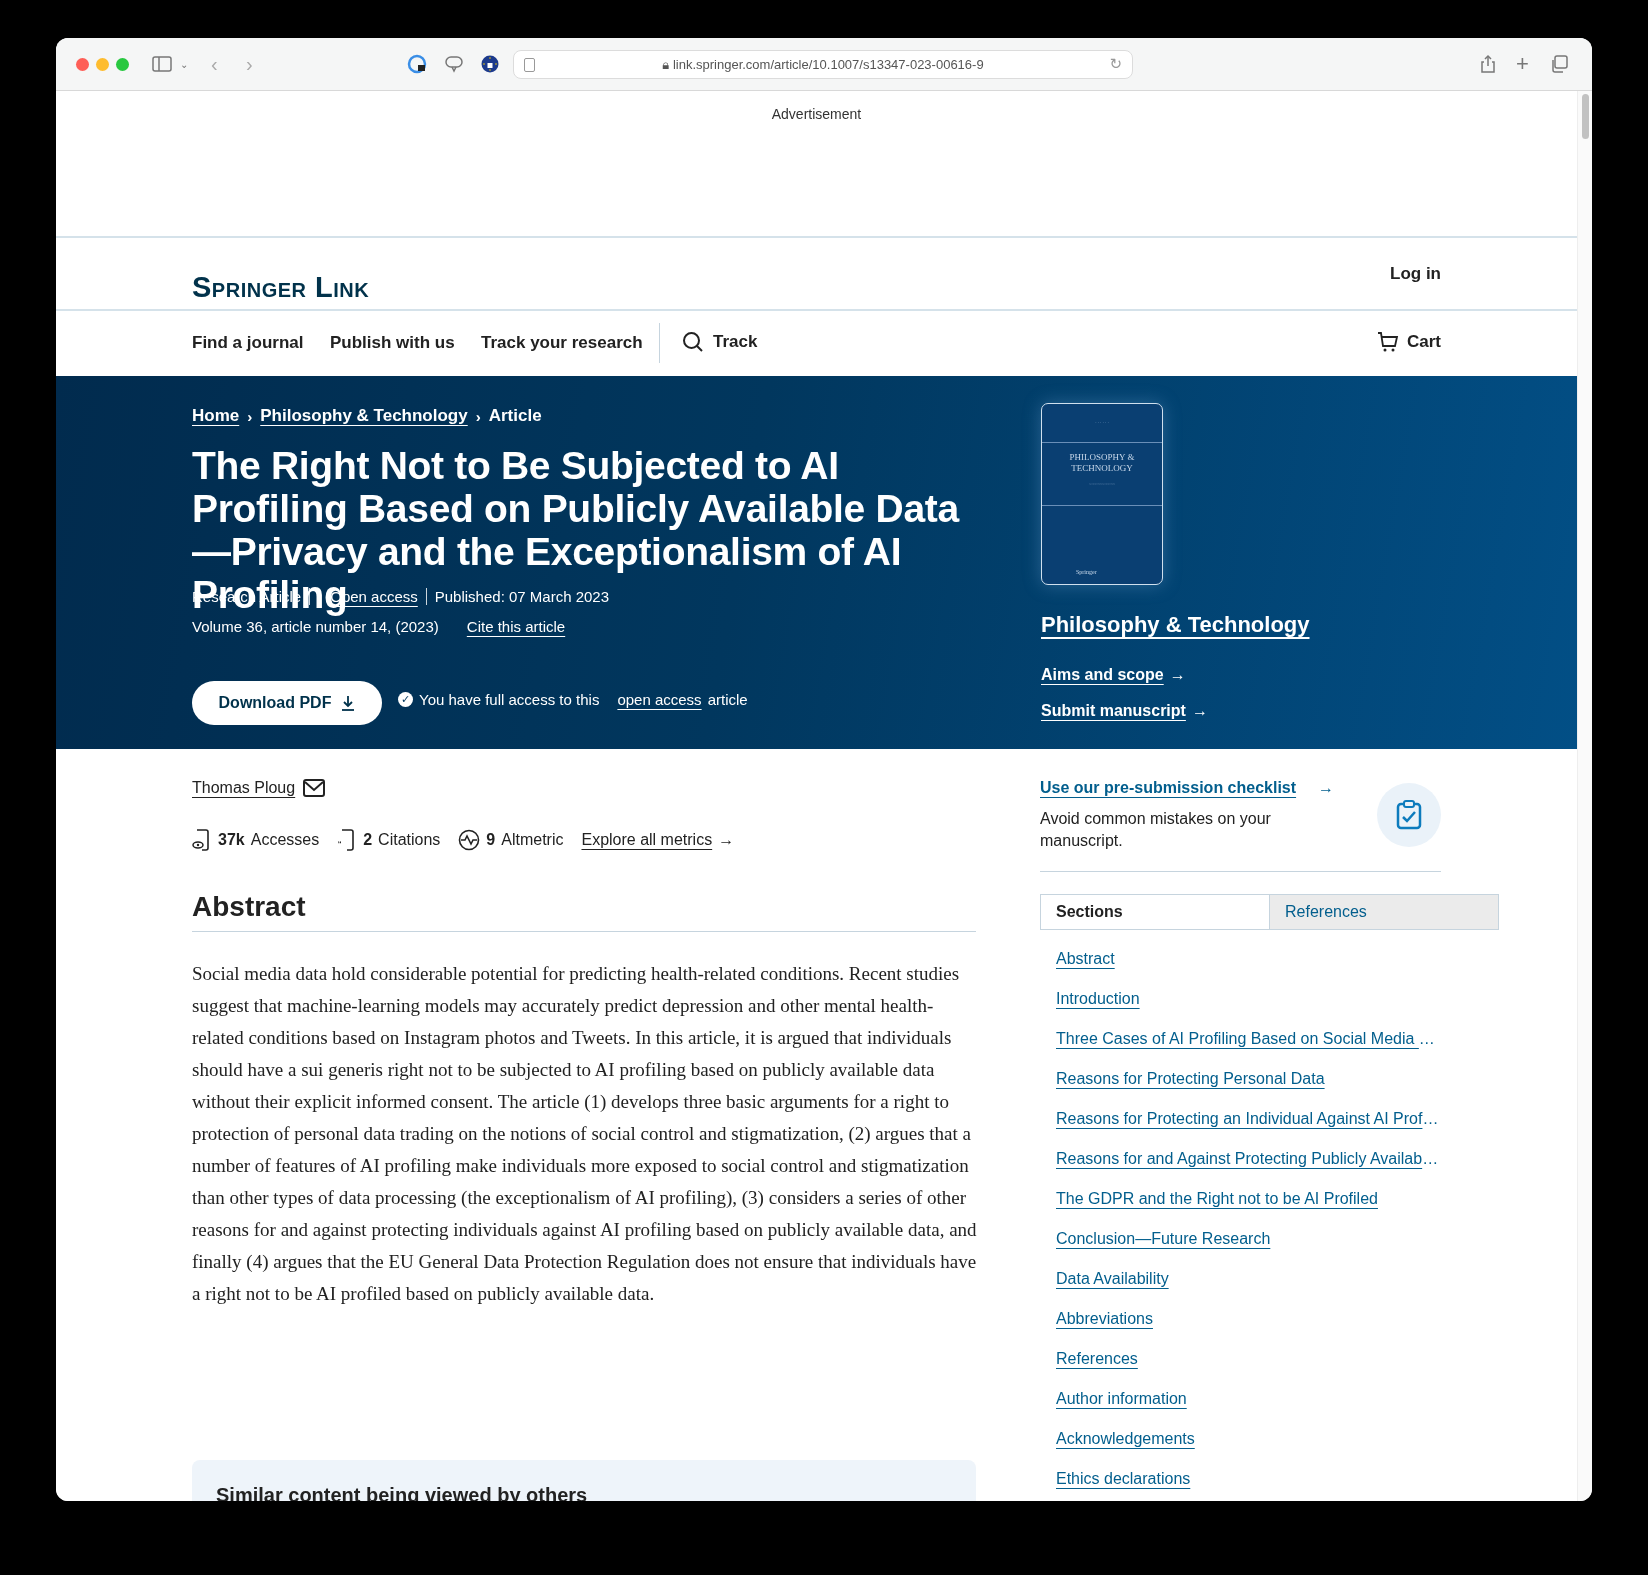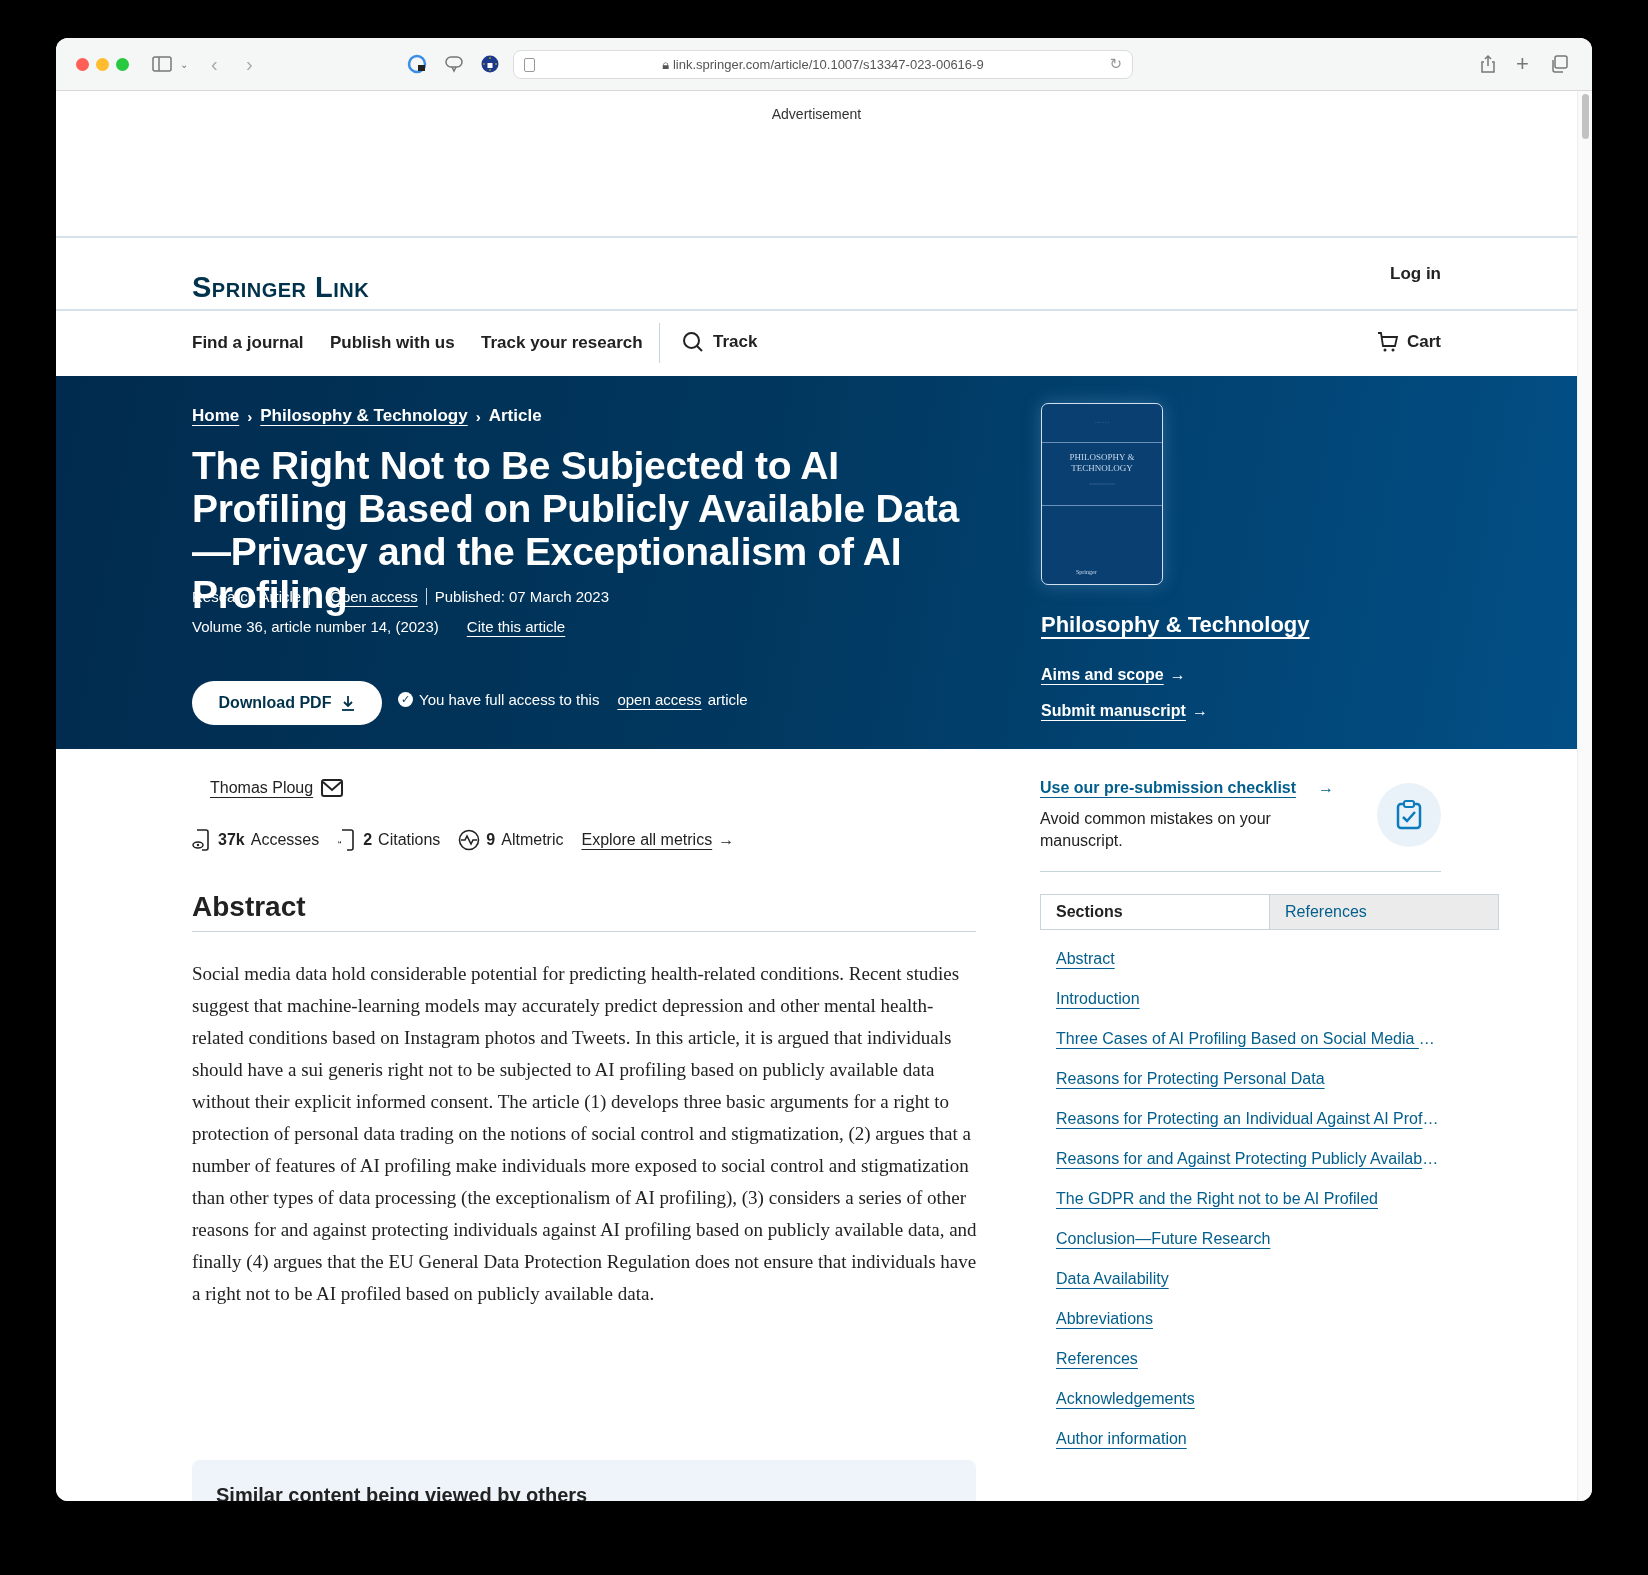--- a/index.html
+++ b/index.html
@@ -56,21 +56,21 @@
   .cover-line { position: absolute; left: 0; right: 0; height: 1px; background: #6a8fb8; }
   .cover-small { position: absolute; left: 0; right: 0; top: 16px; text-align: center; font-size: 4px; color: #9db7d4; }
   .cover-title { position: absolute; left: 0; right: 0; top: 48px; text-align: center; font-family: "Liberation Serif", serif; font-size: 9px; color: #c8d8ea; line-height: 11px; }
   .cover-sub { position: absolute; left: 0; right: 0; top: 78px; text-align: center; font-family: "Liberation Serif", serif; font-size: 4px; font-style: italic; color: #9db7d4; }
   .cover-pub { position: absolute; left: 34px; top: 165px; font-family: "Liberation Serif", serif; font-size: 6px; color: #c8d8ea; }
   .journal-name { position: absolute; left: 985px; top: 236px; font-size: 22px; font-weight: bold; color: #fff; text-decoration: underline; text-underline-offset: 5px; }
   .j-link { position: absolute; left: 985px; font-size: 16px; font-weight: bold; color: #fff; display: flex; gap: 6px; align-items: center; }
   .j-link span:first-child { text-decoration: underline; text-underline-offset: 4px; }
 
   
-  .author { position: absolute; left: 136px; top: 688px; display: flex; align-items: center; gap: 8px; font-size: 16px; color: #222; margin-left: 18px; }
+  .author { position: absolute; left: 136px; top: 688px; display: flex; align-items: center; gap: 8px; font-size: 16px; color: #222; }
   .author span:first-child { text-decoration: underline; text-underline-offset: 4px; }
   .metrics { position: absolute; left: 136px; top: 738px; display: flex; align-items: center; gap: 18px; font-size: 16px; color: #222; }
   .metric { display: flex; align-items: center; gap: 6px; }
   .metric b { font-weight: bold; }
   .explore { text-decoration: underline; text-underline-offset: 4px; font-weight: normal; }
 
   .abstract-h { position: absolute; left: 136px; top: 800px; width: 784px; font-size: 28px; font-weight: bold; color: #222; padding-bottom: 8px; border-bottom: 1px solid #c6d4de; }
   .abstract-p { position: absolute; left: 136px; top: 867px; width: 790px; font-family: "Liberation Serif", "DejaVu Serif", serif; font-size: 19px; line-height: 32px; color: #222; }
 
   .similar { position: absolute; left: 136px; top: 1369px; width: 784px; height: 120px; background: #eef4fa; border-radius: 8px; }
@@ -321,21 +321,22 @@
       <li><span>Introduction</span></li>
       <li><span>Three Cases of AI Profiling Based on Social Media Data</span></li>
       <li><span>Reasons for Protecting Personal Data</span></li>
       <li><span>Reasons for Protecting an Individual Against AI Profiling</span></li>
       <li><span>Reasons for and Against Protecting Publicly Available Data</span></li>
       <li><span>The GDPR and the Right not to be AI Profiled</span></li>
       <li><span>Conclusion—Future Research</span></li>
       <li><span>Data Availability</span></li>
       <li><span>Abbreviations</span></li>
       <li><span>References</span></li>
+      <li><span>Author information</span></li>
       <li><span>Acknowledgements</span></li>
-      <li><span>Author information</span></li>
+      <li><span>Ethics declarations</span></li>
     </ul>
   </div>
 
   <div class="scrollbar">
     <div class="scroll-thumb"></div>
   </div>
 </div>
 
 </body></html>

